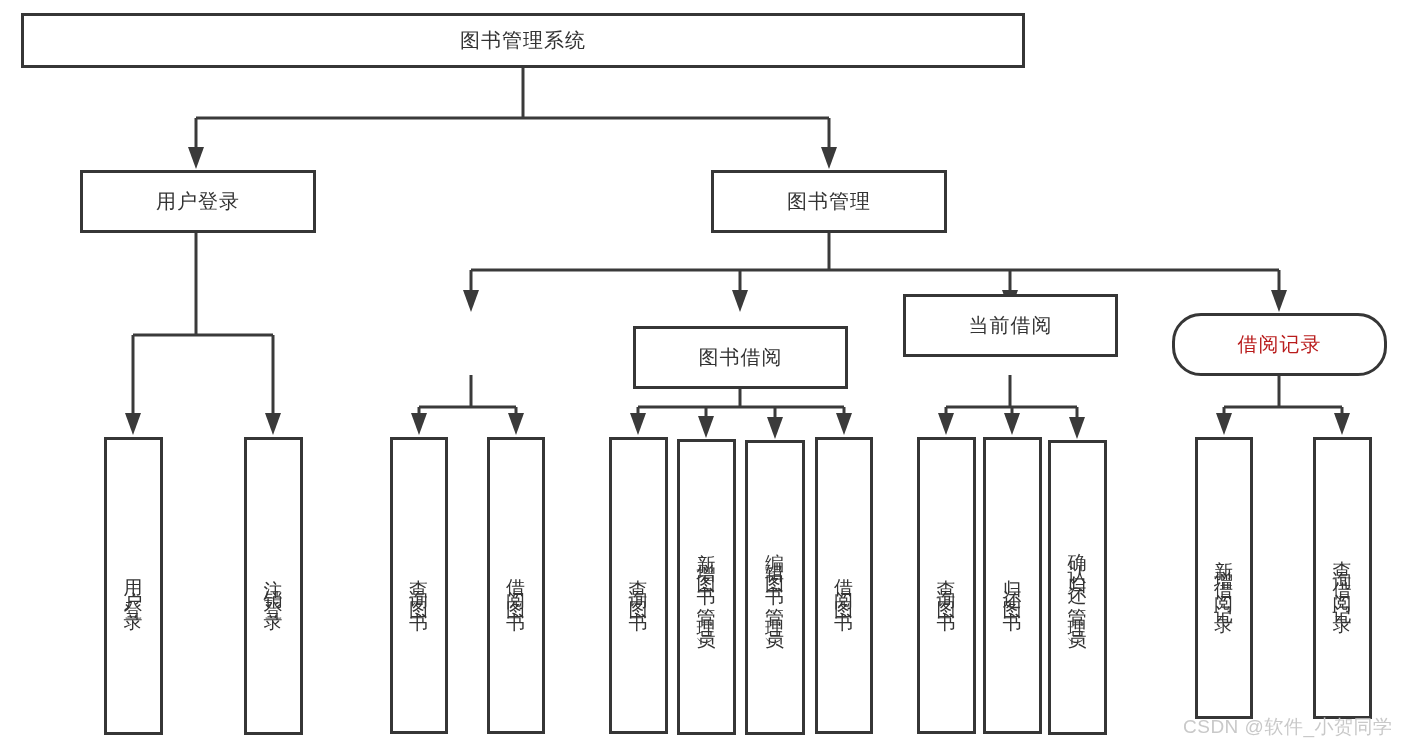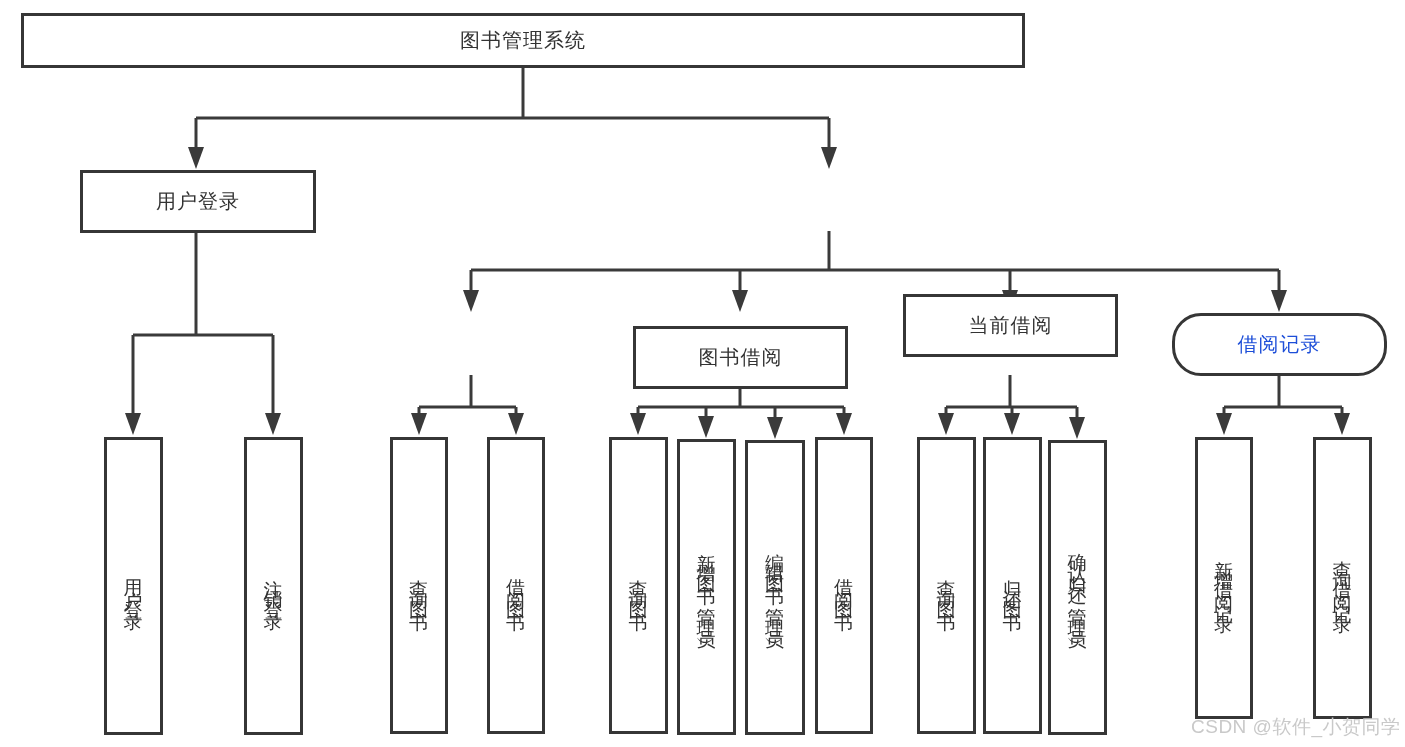--- a/index.html
+++ b/index.html
@@ -118,28 +118,31 @@
       <polygon points="1334,413 1350,413 1342,435" fill="#3a3a3a"></polygon>
     </svg>
 
   <div class="box hbox" style="left: 21px; top: 13px; width: 1004px; height: 55px; border-color: rgb(54, 54, 54); color: rgb(51, 51, 51);">
     <span>图书管理系统</span>
   </div>
 
   <div class="box hbox" style="left: 80px; top: 170px; width: 236px; height: 63px; border-color: rgb(54, 54, 54); color: rgb(51, 51, 51);">
     <span>用户登录</span>
   </div>
+  <div class="box hbox" style="left: 711px; top: 170px; width: 236px; height: 63px; border-color: rgb(54, 54, 54); color: rgb(51, 51, 51);">
+    <span>图书管理</span>
+  </div>
 
   <div class="box hbox" style="left: 633px; top: 313px; width: 215px; height: 63px; border-color: rgb(54, 54, 54); color: rgb(51, 51, 51); margin-top: 13px;">
     <span>图书借阅</span>
   </div>
   <div class="box hbox" style="left: 903px; top: 294px; width: 215px; height: 63px; border-color: rgb(54, 54, 54); color: rgb(51, 51, 51);">
     <span>当前借阅</span>
   </div>
-  <div class="box hbox" style="left: 1172px; top: 313px; width: 215px; height: 63px; border-color: rgb(54, 54, 54); color: #1d4ed8; border-radius: 29px;">
+  <div class="box hbox" style="left: 1172px; top: 313px; width: 215px; height: 63px; border-color: rgb(54, 54, 54); color: #b91c1c; border-radius: 29px;">
     <span>借阅记录</span>
   </div>
 
   <div class="box vbox" style="left: 104px; top: 437px; width: 59px; height: 298px; border-color: rgb(54, 54, 54); color: rgb(51, 51, 51);">
     <span class="vtext">用户登录</span>
   </div>
   <div class="box vbox" style="left: 244px; top: 437px; width: 59px; height: 298px; border-color: rgb(54, 54, 54); color: rgb(51, 51, 51);">
     <span class="vtext">注销登录</span>
   </div>
 
@@ -173,14 +176,14 @@
     <span class="vtext">确认归还（管理员）</span>
   </div>
 
   <div class="box vbox" style="left: 1195px; top: 437px; width: 58px; height: 282px; border-color: rgb(54, 54, 54); color: rgb(51, 51, 51);">
     <span class="vtext">新增借阅记录</span>
   </div>
   <div class="box vbox" style="left: 1313px; top: 437px; width: 59px; height: 282px; border-color: rgb(54, 54, 54); color: rgb(51, 51, 51);">
     <span class="vtext">查询借阅记录</span>
   </div>
 
-  <div class="watermark" style="color: rgb(201, 201, 201); margin-left: 8px;">CSDN @软件_小贺同学</div>
+  <div class="watermark" style="color: rgb(201, 201, 201);">CSDN @软件_小贺同学</div>
 </div>
 
 </body></html>

